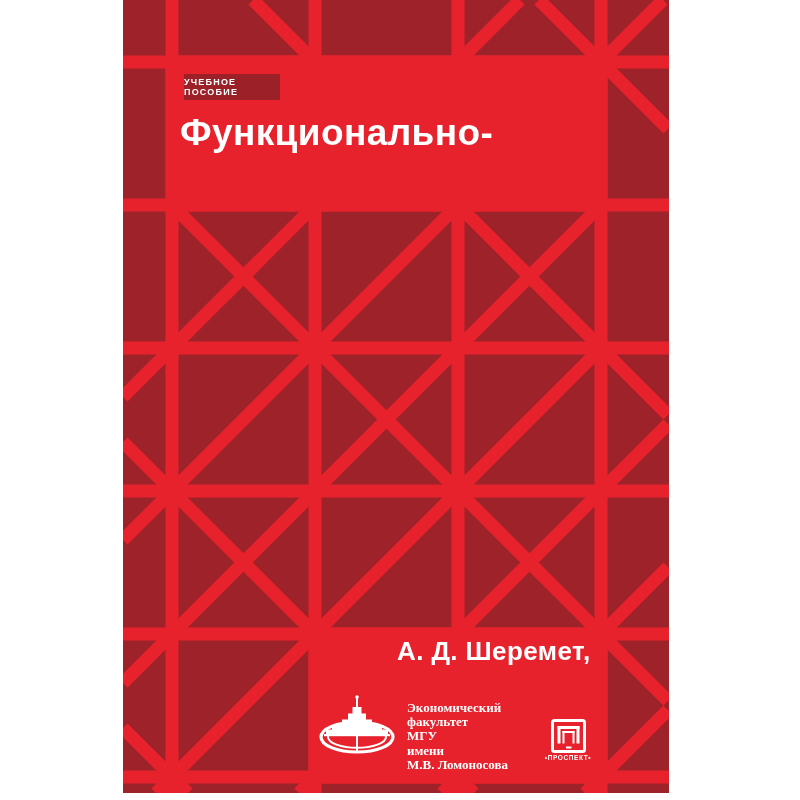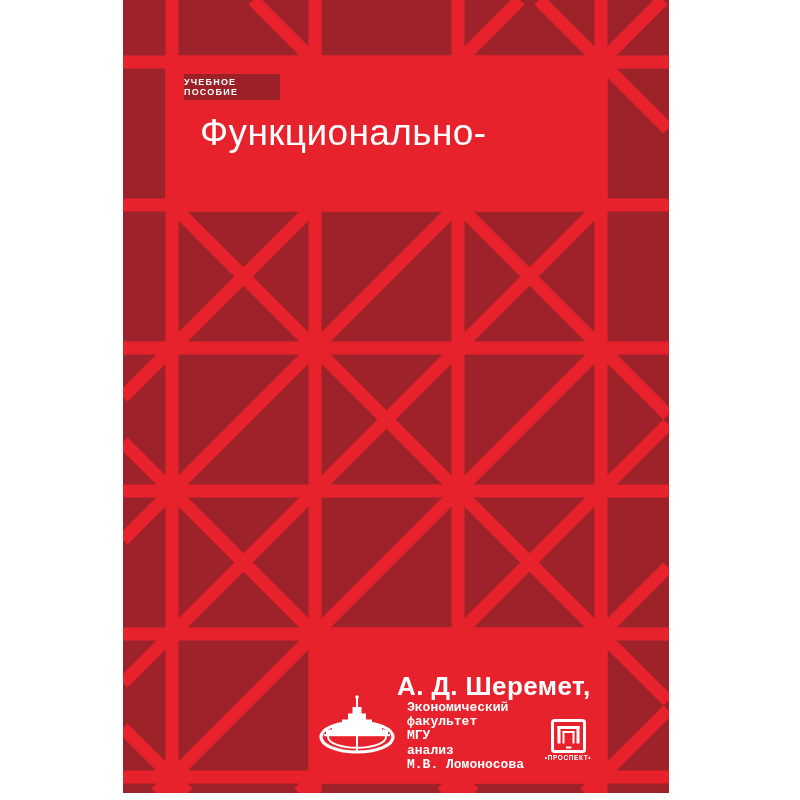--- a/index.html
+++ b/index.html
@@ -3,25 +3,25 @@
 <meta charset="utf-8">
 <style>
   html,body{margin:0;padding:0;background:#fff;}
   .page{position:relative;width:717px;height:800px;background:var(--page-bg,#fff);overflow:hidden;
         font-family:"Liberation Sans",sans-serif;}
   .pattern-svg{position:absolute;left:0;top:0;z-index:0;}
   .overlay{position:absolute;z-index:2;color:var(--text-white,#fff);}
   .badge{left:184px;top:74px;width:96px;height:26px;background:var(--badge-red,#9c2028);
          display:flex;align-items:center;justify-content:center;
          font-size:9px;font-weight:bold;letter-spacing:1.2px;word-spacing:5px;color:#fff;}
-  .title{left:200px;top:111px;width:420px;font-size:37px;font-weight:normal;line-height:44px;
+  .title{left:180px;top:111px;width:420px;font-size:37px;font-weight:bold;line-height:44px;
          letter-spacing:.4px;}
   .authors{left:397px;top:635px;width:220px;font-size:26px;font-weight:bold;line-height:32px;
-           letter-spacing:.4px;margin-top:35px;}
-  .publisher-text{left:407px;top:701px;width:160px;font-family:Liberation Mono, monospace;
+           letter-spacing:.4px;}
+  .publisher-text{left:407px;top:701px;width:160px;font-family:Liberation Serif, serif;
                   font-size:13px;font-weight:bold;line-height:14.2px;}
   .msu-logo{left:317px;top:692px;}
   .prospekt{left:533px;top:719px;width:70px;text-align:center;}
   .prospekt-label{margin-top:1px;font-size:6.5px;font-weight:bold;letter-spacing:.6px;color:#fff;}
 </style>
 </head>
 <body>
 
 <div class="page">
 
@@ -87,21 +87,21 @@
     <g fill="none" stroke="#ffffff">
       <ellipse cx="40" cy="45" rx="36" ry="15" stroke-width="3.2"></ellipse>
       <ellipse cx="40" cy="45" rx="29" ry="10.8" stroke-width="2"></ellipse>
     </g>
   </svg>
 
   <div class="overlay publisher-text">
     <div>Экономический</div>
     <div>факультет</div>
     <div>МГУ</div>
-    <div>анализ</div>
+    <div>имени</div>
     <div>М.В. Ломоносова</div>
   </div>
 
   <div class="overlay prospekt">
     <svg width="35" height="34" viewBox="0 0 35 34" style="display:block;margin:0 auto;">
       <rect x="0" y="0" width="35" height="34" rx="3.5" fill="#ffffff"></rect>
       <rect x="3" y="3" width="29" height="28" fill="#e7222c"></rect>
       <g fill="#ffffff">
         <rect x="6.5" y="7" width="22" height="3"></rect>
         <rect x="6.5" y="7" width="3" height="17.5"></rect>

